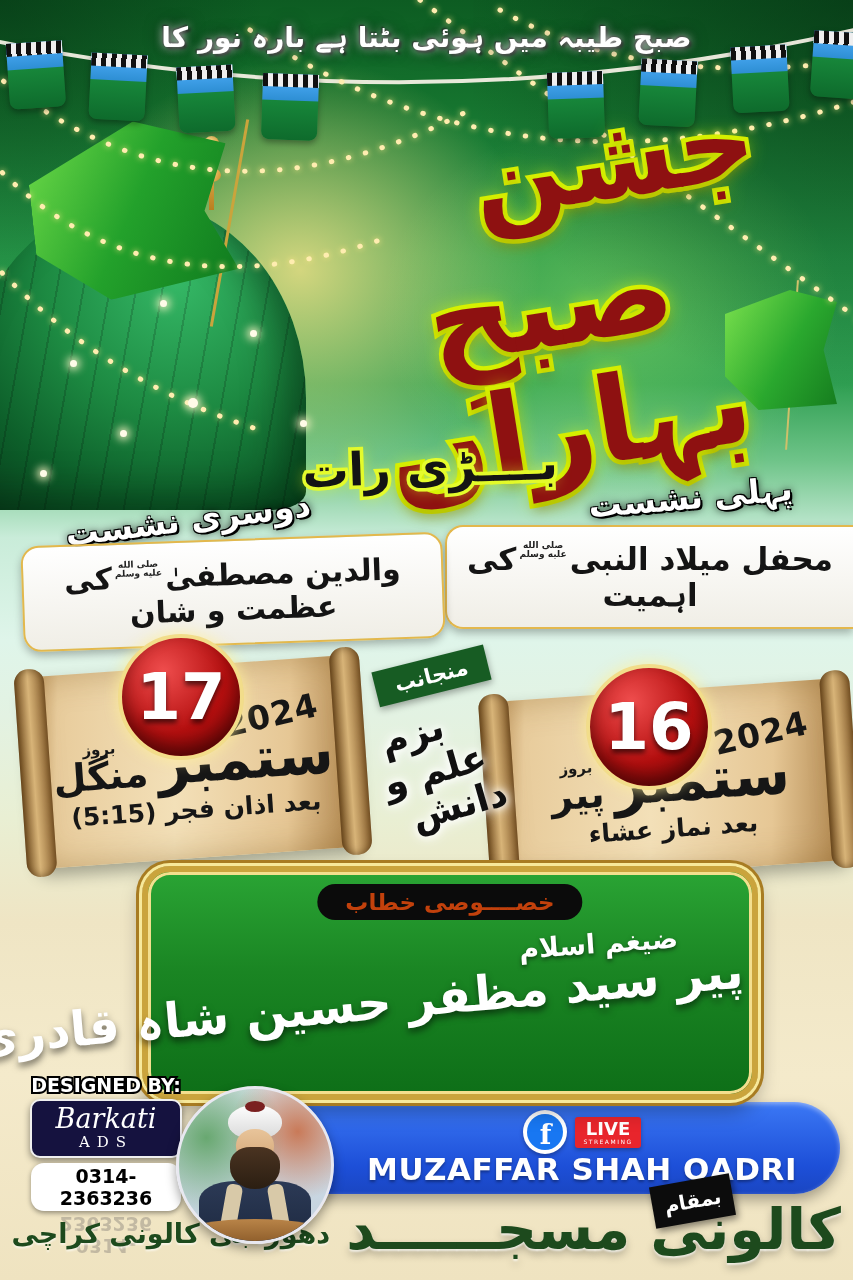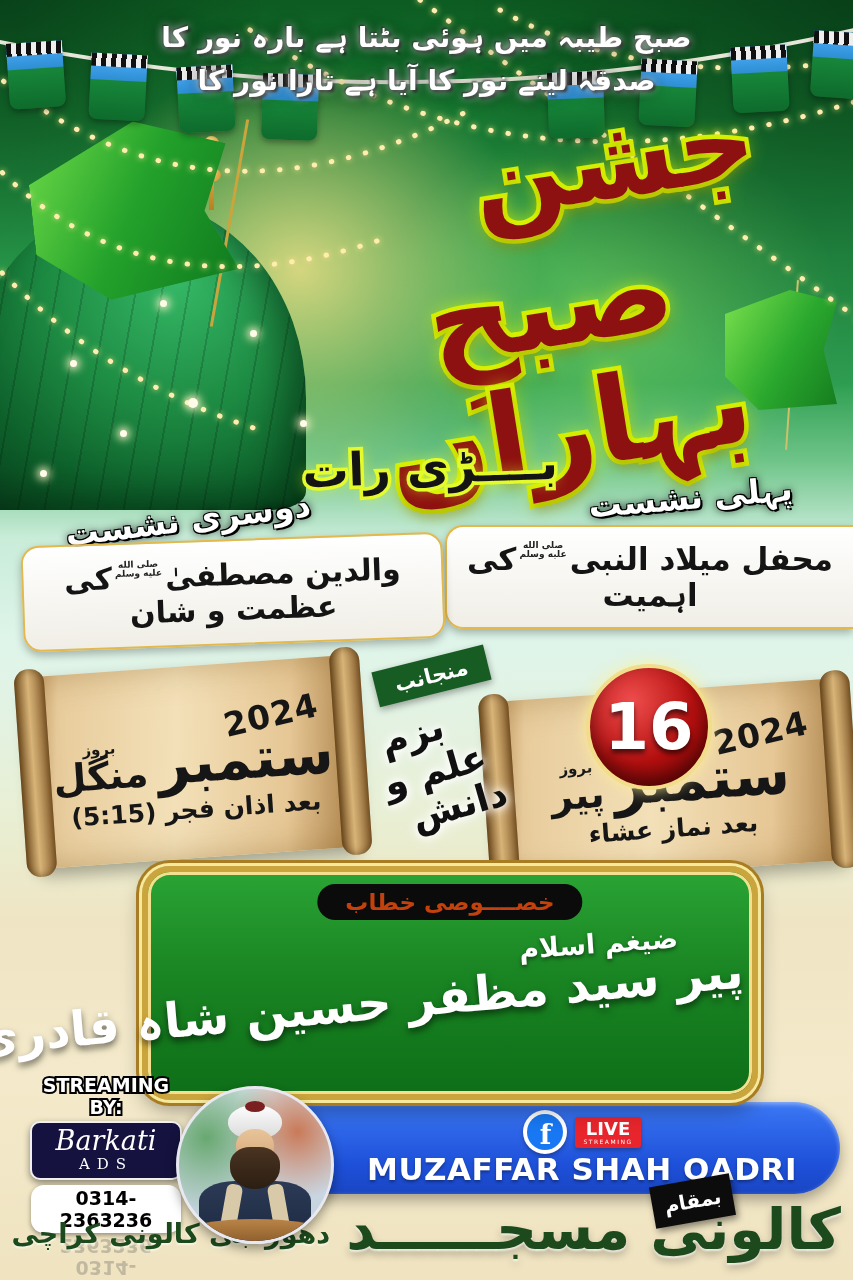--- a/index.html
+++ b/index.html
@@ -262,21 +262,20 @@
   <div class="spark" style="left:188px;top:398px;width:10px;height:10px;"></div>
   <div class="spark" style="left:120px;top:430px;"></div>
   <div class="spark" style="left:300px;top:420px;"></div>
   <div class="spark" style="left:70px;top:360px;"></div>
   <div class="spark" style="left:160px;top:300px;"></div>
   <div class="spark" style="left:40px;top:470px;"></div>
   <div class="spark" style="left:730px;top:150px;"></div>
 
   <div class="layer poem">
     <div>صبح طیبہ میں ہوئی بٹتا ہے بارہ نور کا</div>
-    <div>صدقہ لینے نور کا آیا ہے تارا نور کا</div>
   </div>
 
   <div class="layer title">
     <span class="w1">جشن</span>
     <span class="w2">صبحِ بہاراں</span>
   </div>
   <div class="layer subtitle">بــــڑی رات</div>
 
   <div class="layer sess sess-first">
     <div class="sess-label">پہلی نشست</div>
@@ -300,20 +299,21 @@
         <span class="d-month">ستمبر</span>
         <span class="d-wk">
           <span class="d-prefix">بروز</span>
           <span class="d-weekday">پیر</span>
         </span>
       </div>
       <div class="d-time">بعد نماز عشاء</div>
     </div>
   </div>
 
+  <div class="layer day-circle" style="left:118px;top:634px;">17</div>
   <div class="scroll scroll-left">
     <div class="scroll-inner">
       <div class="d-year">2024</div>
       <div class="d-main">
         <span class="d-month">ستمبر</span>
         <span class="d-wk">
           <span class="d-prefix">بروز</span>
           <span class="d-weekday">منگل</span>
         </span>
       </div>
@@ -330,21 +330,21 @@
     </div>
   </div>
 
   <div class="layer gbanner">
     <div class="gb-pill">خصــــوصی خطاب</div>
     <div class="gb-hon">ضیغم اسلام</div>
     <div class="gb-name">پیر سید مظفر حسین شاہ قادری</div>
   </div>
 
   <div class="layer designer">
-    <div class="ds-head">STREAMING BY:</div>
+    <div class="ds-head">DESIGNED BY:</div>
     <div class="ds-card">
       <div class="ds-brand">Barkati</div>
       <div class="ds-sub">ADS</div>
     </div>
     <div class="ds-phone">0314-2363236</div>
     <div class="ds-ref">0314-2363236</div>
   </div>
 
   <div class="layer livebar">
     <div class="lb-row">

